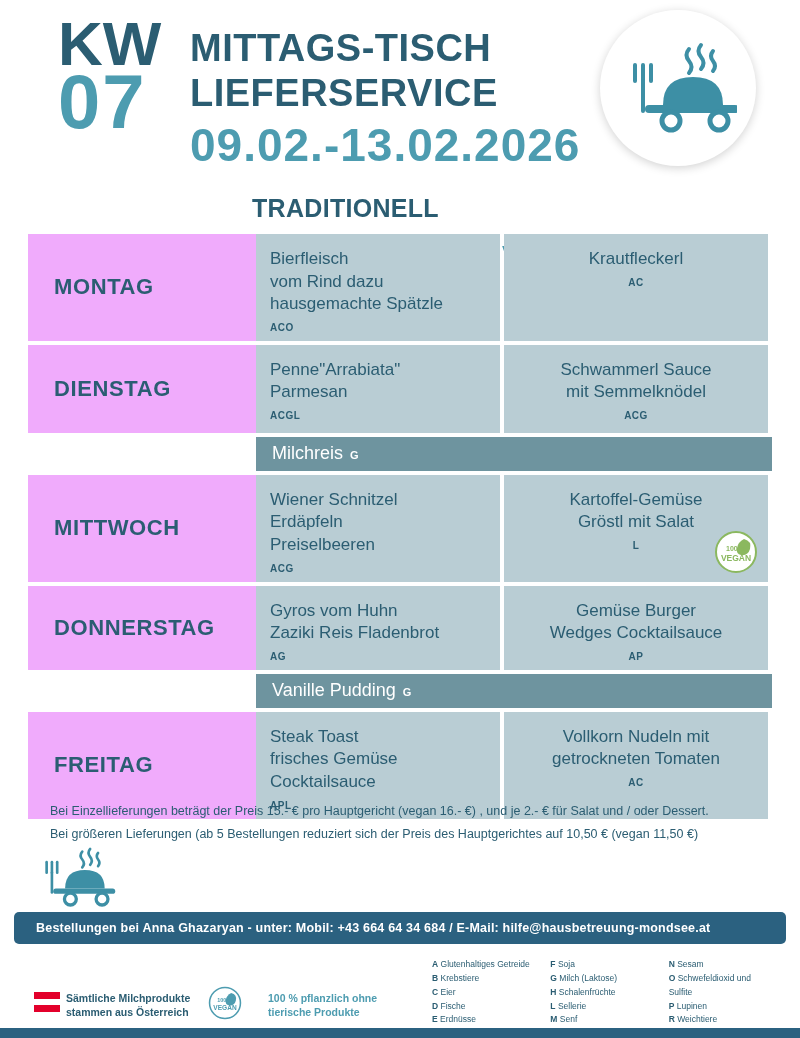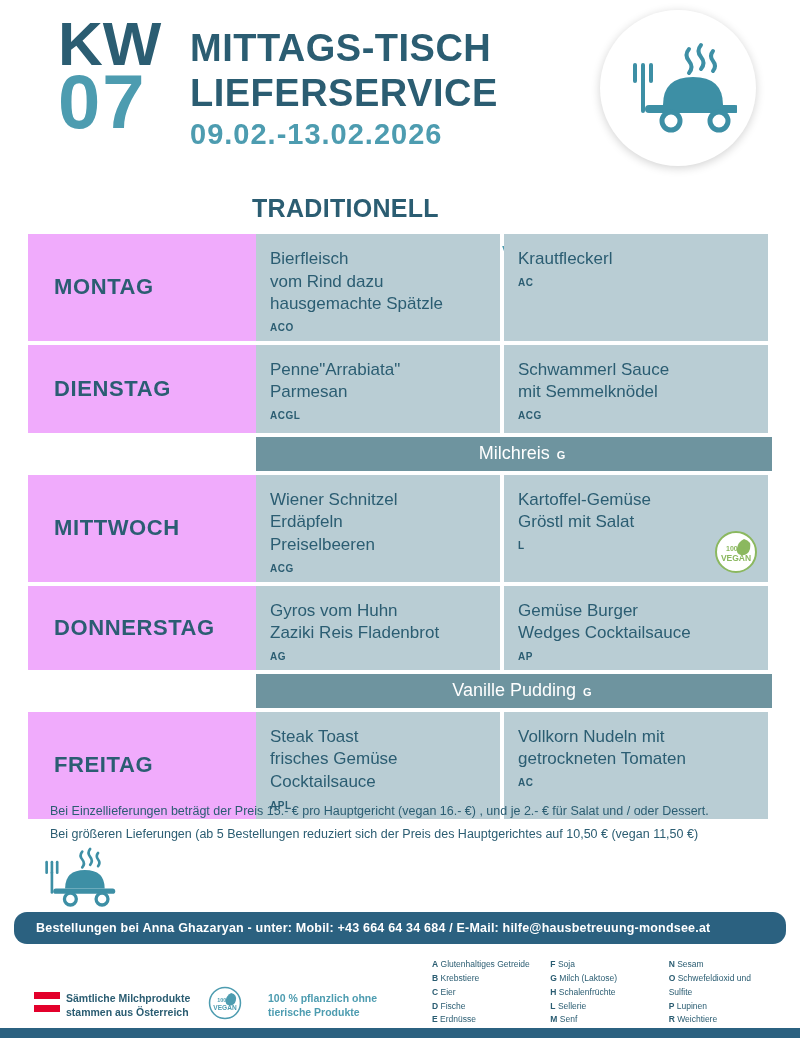--- a/index.html
+++ b/index.html
@@ -48,21 +48,21 @@
   }
   .title-line1, .title-line2 {
     font-size: 38px;
     font-weight: bold;
     color: #2b5d72;
     letter-spacing: 0.5px;
     line-height: 1.18;
     white-space: nowrap;
   }
   .title-date {
-    font-size: 29px;
+    font-size: 46px;
     font-weight: bold;
     color: #4d9cb0;
     letter-spacing: 1px;
     line-height: 1.3;
     white-space: nowrap;
   }
   .logo-circle {
     position: absolute;
     right: 44px; top: 10px;
     width: 156px; height: 156px;
@@ -109,21 +109,21 @@
     color: #2b5d72;
     letter-spacing: 0.6px;
   }
   .cell-dish {
     width: 244px;
     background: #b9cdd4;
     padding: 14px 14px 8px 14px;
     position: relative;
   }
   .cell-dish.trad { margin-right: 4px; }
-  .cell-dish.veg { width: 264px; background: #b9cdd4; }
+  .cell-dish.veg { width: 264px; background: #b9cdd4; text-align: center; }
   .dish-text {
     font-size: 17px;
     color: #2b5d72;
     line-height: 1.33;
     white-space: pre-line;
   }
   .allergens {
     font-size: 10px;
     font-weight: bold;
     color: #2b5d72;
@@ -144,21 +144,20 @@
   }
   .dessert-spacer { width: 228px; }
   .dessert-band {
     flex: 1;
     background: #6e949f;
     color: #ffffff;
     font-size: 18px;
     padding: 6px 0 7px 16px;
     display: flex;
     align-items: baseline;
-    justify-content: center;
   }
   .dessert-allerg {
     font-size: 11px;
     font-weight: bold;
     margin-left: 7px;
   }
 
   .vegan-badge {
     position: absolute;
     right: 10px; bottom: 8px;
@@ -182,21 +181,21 @@
     left: 30px; top: 845px;
     width: 90px; height: 62px;
   }
 
   
   .contact-bar {
     position: absolute;
     left: 14px; top: 912px;
     width: 772px; height: 32px;
     background: #2b6180;
-    border-radius: 13px;
+    border-radius: 5px;
     display: flex;
     align-items: center;
     padding-left: 22px;
     color: #ffffff;
     font-size: 12.5px;
     font-weight: bold;
     letter-spacing: 0.2px;
   }
 
   

